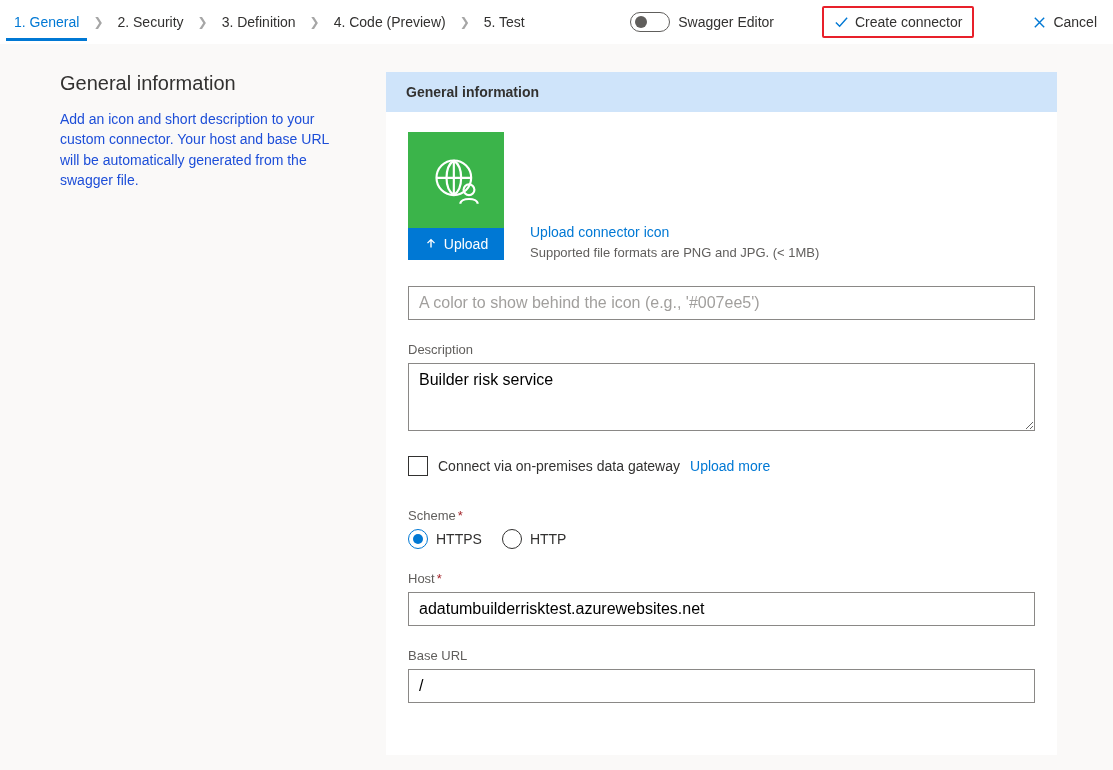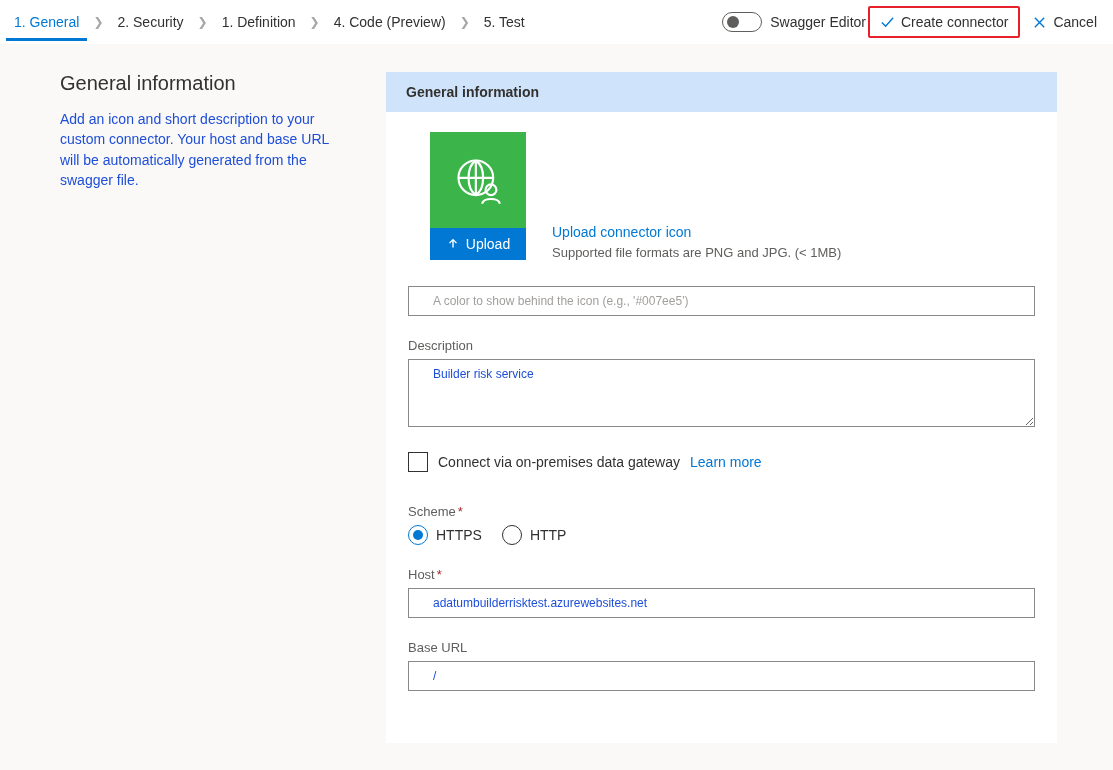--- a/index.html
+++ b/index.html
@@ -18,71 +18,71 @@
       padding: 10px 8px 8px 8px;
       color: #323130;
       cursor: pointer;
       display: flex;
       align-items: center;
       border-bottom: 3px solid transparent;
     }
     .step.active { color: #0078d4; border-bottom: 3px solid #0078d4; font-weight: 400; }
     .chev { color: #a6a6a6; padding: 0 6px; font-size: 12px; }
     .topbar-spacer { flex: 1; }
-    .top-actions { display: flex; align-items: center; gap: 2px; }
+    .top-actions { display: flex; align-items: center; gap: 26px; }
     .toggle-wrap { display: flex; align-items: center; gap: 8px; }
     .toggle {
       width: 40px; height: 20px; border-radius: 10px; border: 1px solid #605e5c;
       background: #fff; position: relative;
     }
     .toggle-knob {
       width: 12px; height: 12px; border-radius: 50%; background: #605e5c;
       position: absolute; top: 3px; left: 4px;
     }
     .top-btn {
       display: flex; align-items: center; gap: 6px;
-      padding: 4px 10px; cursor: pointer; color: #323130; font-size: 14px;
+      padding: 4px 10px; cursor: pointer; color: #323130; font-size: 14px; margin-left: 22px;
     }
     .top-btn.highlighted { border: 2px solid #e8202a; border-radius: 2px; padding: 6px 10px; }
     .top-btn svg { width: 15px; height: 15px; }
 
     
     .content { display: flex; padding: 28px 56px 40px 60px; gap: 46px; align-items: flex-start; background:#faf9f8; }
     .sidebar { width: 280px; flex-shrink: 0; }
     .sidebar h2 { font-size: 20px; font-weight: 400; margin-bottom: 14px; }
     .sidebar p { font-size: 14px; color: #1d4ed8; line-height: 1.45; }
 
     .main { flex: 1; background: #fff; border: 0; min-width:0;}
     .panel-header {
       background: #cfe4fa; padding: 12px 20px; font-weight: 600; font-size: 14px;
     }
     .panel-body { padding: 20px 22px 30px 22px; }
 
     
-    .icon-row { display: flex; gap: 26px; align-items: flex-end; margin-bottom: 26px; margin-left: 22px; }
+    .icon-row { display: flex; gap: 26px; align-items: flex-end; margin-bottom: 26px; }
     .icon-stack { display: flex; flex-direction: column; width: 96px; }
     .icon-tile {
       width: 96px; height: 96px; background: #3bb44a; display:flex; align-items:center; justify-content:center; color:#fff;
     }
     .icon-tile svg { width: 52px; height: 52px; stroke:#fff; fill:none; stroke-width:2; }
     .upload-btn {
       background: #0078d4; color: #fff; height: 32px; display:flex; align-items:center; justify-content:center;
       gap:6px; cursor:pointer; font-size:14px;
     }
     .upload-btn svg { width: 14px; height: 14px; stroke:#fff; }
     .upload-info .link { color:#0078d4; font-size:14px; display:block; margin-bottom:4px; cursor:pointer;}
     .upload-info .hint { color:#605e5c; font-size:13px; }
 
     
     .field { margin-bottom: 22px; }
     .field-label { font-size: 13px; color:#605e5c; margin-bottom:6px; display:block;}
     .field-label .req { color:#a4262c; margin-left:2px;}
     .text-input {
-      width: 100%; border: 1px solid #8a8886; padding: 7px 24px; font-size:12px; font-family:inherit;
-      color:#1d4ed8; outline:none;
+      width: 100%; border: 1px solid #8a8886; padding: 7px 10px; font-size:16px; font-family:inherit;
+      color:#000000; outline:none;
     }
     .text-input::placeholder { color:#a19f9d; }
     textarea.text-input { height: 68px; resize: both; }
 
     .checkbox-row { display:flex; align-items:center; gap:10px; margin: 14px 0 32px 0;}
     .checkbox { width:20px; height:20px; border:1px solid #323130; background:#fff; cursor:pointer;}
 
     .radio-row { display:flex; align-items:center; gap:20px; }
     .radio-item { display:flex; align-items:center; gap:8px; cursor:pointer;}
     .radio { width:20px; height:20px; border-radius:50%; border:1px solid #323130; display:flex; align-items:center; justify-content:center;}
@@ -98,21 +98,21 @@
   <div class="steps">
     <div class="step active">
         <span>1. General</span>
       </div>
     <span class="chev">❯</span>
     <div class="step">
         <span>2. Security</span>
       </div>
     <span class="chev">❯</span>
     <div class="step">
-        <span>1. Definition</span>
+        <span>3. Definition</span>
       </div>
     <span class="chev">❯</span>
     <div class="step">
         <span>4. Code (Preview)</span>
       </div>
     <span class="chev">❯</span>
     <div class="step">
         <span>5. Test</span>
       </div>
   </div>
@@ -185,21 +185,21 @@
       </div>
 
       <div class="field">
         <label class="field-label">Description</label>
         <textarea class="text-input" style="">Builder risk service</textarea>
       </div>
 
       <div class="checkbox-row">
         <div class="checkbox"></div>
         <span>Connect via on-premises data gateway</span>
-        <span class="inline-link">Learn more</span>
+        <span class="inline-link">Upload more</span>
       </div>
 
       <div class="field">
         <label class="field-label">
           <span>Scheme</span><span class="req">*</span>
         </label>
         <div class="radio-row">
           <div class="radio-item">
             <div class="radio checked"></div>
             <span>HTTPS</span>

